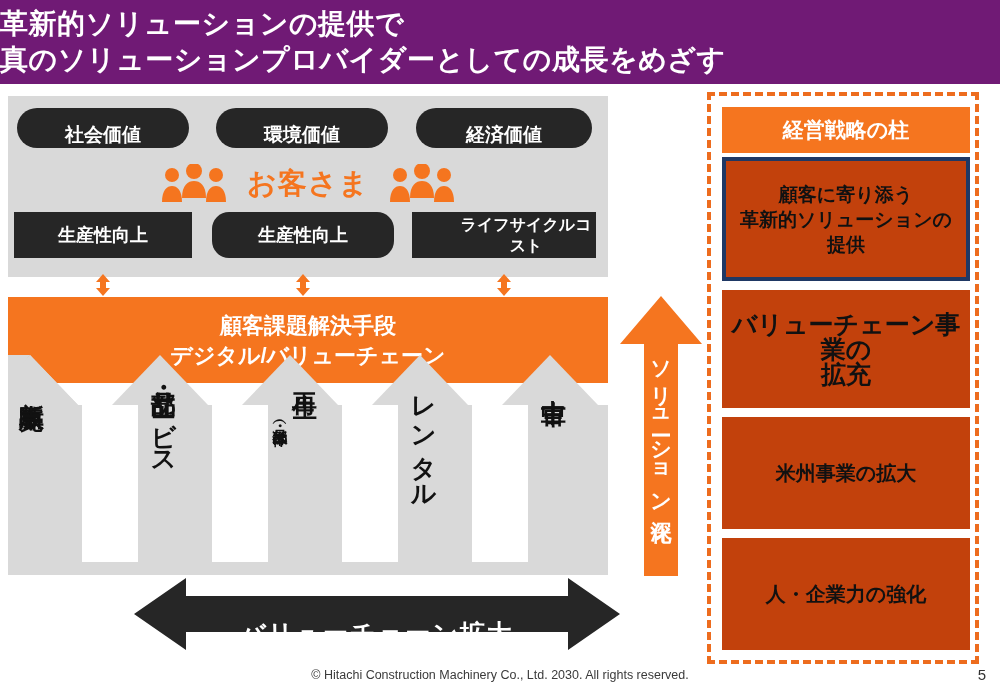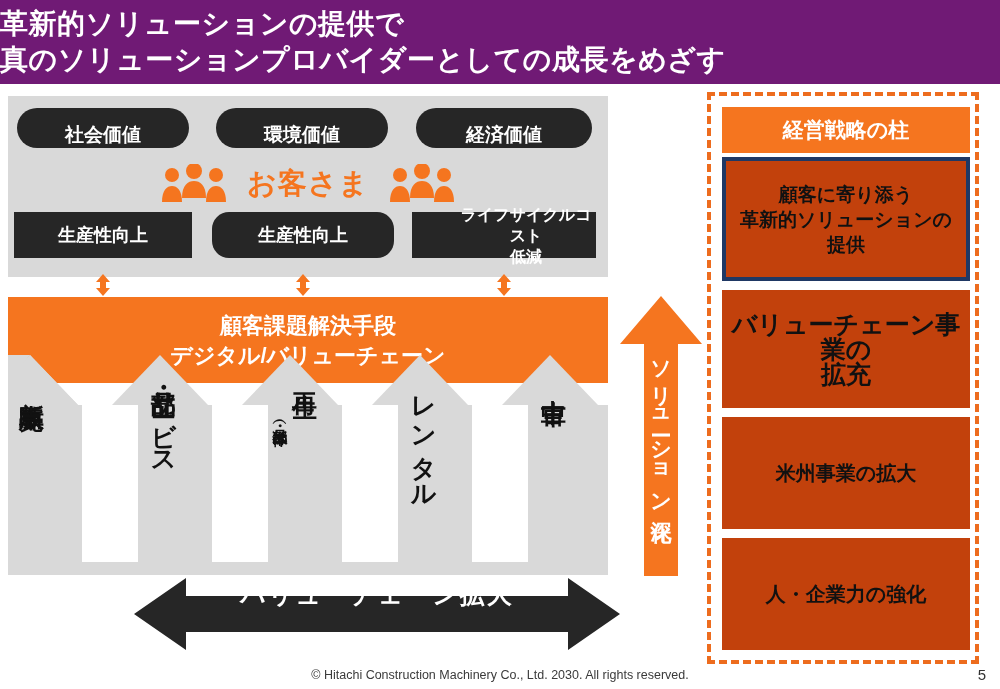--- a/index.html
+++ b/index.html
@@ -103,21 +103,21 @@
   .up-arrow-text span {
     writing-mode: vertical-rl; text-orientation: upright;
     color: #ffffff; font-weight: bold; font-size: 21px; letter-spacing: 2px;
     margin-top: 36px;
   }
 
   
   .bot-arrow { position: absolute; left: 134px; top: 578px; width: 486px; height: 72px; }
   .bot-arrow-text {
     position: absolute; left: 134px; top: 578px; width: 486px; height: 72px;
-    display: flex; align-items: flex-start; justify-content: center; pointer-events: none;
+    display: flex; align-items: flex-end; justify-content: center; pointer-events: none;
   }
   .bot-arrow-text span {
     color: #ffffff; font-weight: bold; font-size: 25px; letter-spacing: 2px;
     white-space: nowrap;
   }
 
   
   .dashed-panel {
     position: absolute; left: 707px; top: 92px; width: 272px; height: 572px;
     border: 4px dashed #ed6c1e; background: #ffffff;
@@ -200,21 +200,20 @@
 
   <div class="blackbox bb-1">
     <span>生産性向上</span>
   </div>
   <div class="blackbox bb-2">
     <span>生産性向上</span>
   </div>
   <div class="blackbox bb-3">
     <span>
       <span style="display:block">ライフサイクルコスト</span>
-      <span style="display:block">低減</span>
     </span>
   </div>
 
   <span class="vdbl-arrow vd-1">
     <svg width="16" height="22" viewBox="0 0 16 22">
         <g fill="#f5751f">
       <path d="M8 0 L15 8 L11 8 L11 14 L15 14 L8 22 L1 14 L5 14 L5 8 L1 8 Z"></path>
     </g>
       </svg>
   </span>

